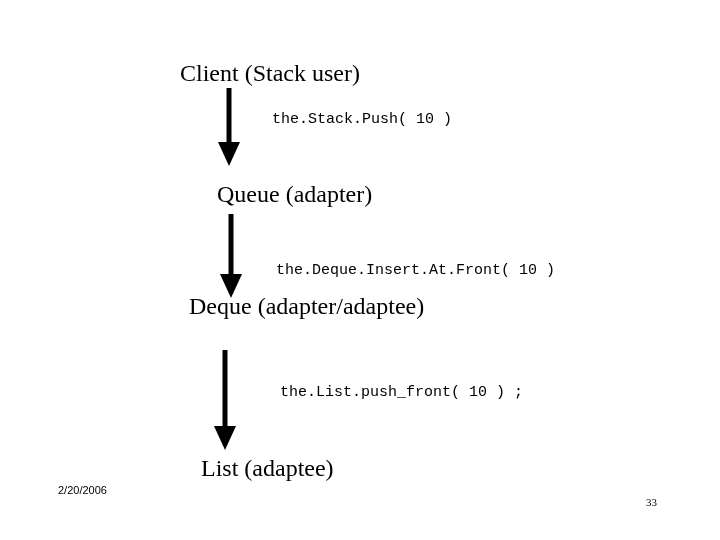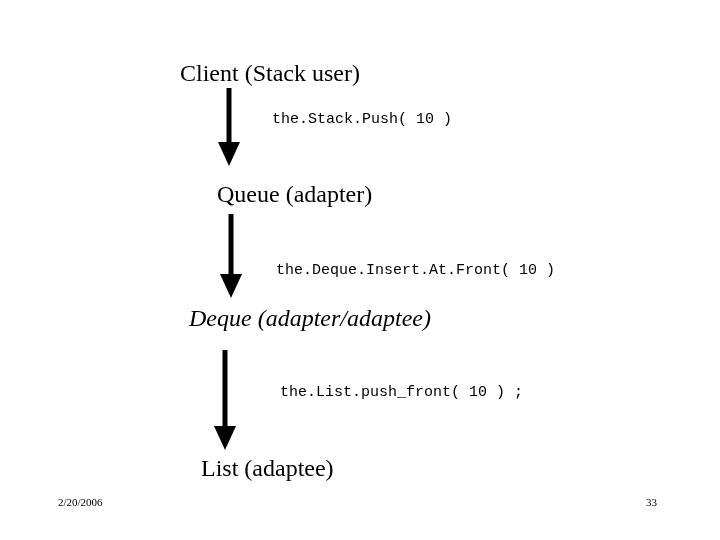--- a/index.html
+++ b/index.html
@@ -32,39 +32,39 @@
     font-size: 15px;
     color: #000000;
     white-space: nowrap;
   }
   .arrow {
     position: absolute;
   }
   .footer-date {
     position: absolute;
     left: 58px;
-    top: 496px;
-    font-family: Liberation Serif, serif;
+    top: 484px;
+    font-family: Liberation Sans, sans-serif;
     font-size: 11px;
     color: #000000;
     white-space: nowrap;
   }
   .footer-page {
     position: absolute;
     left: 646px;
     top: 496px;
     font-family: "Liberation Serif", serif;
     font-size: 11px;
     color: #000000;
     white-space: nowrap;
   }
   
   #t0 { left: 180px; top: 60px; }
   #t1 { left: 202px; top: 181px; margin-left: 15px; }
-  #t2 { left: 189px; top: 305px; font-style: italic; }
+  #t2 { left: 189px; top: 293px; }
   #t3 { left: 201px; top: 455px; text-align: center; }
   #c0 { left: 272px; top: 111px; }
   #c1 { left: 276px; top: 262px; }
   #c2 { left: 280px; top: 384px; }
   #a0 { left: 214px; top: 88px; }
   #a1 { left: 216px; top: 214px; }
   #a2 { left: 210px; top: 350px; }
 </style>
 </head>
 <body>

